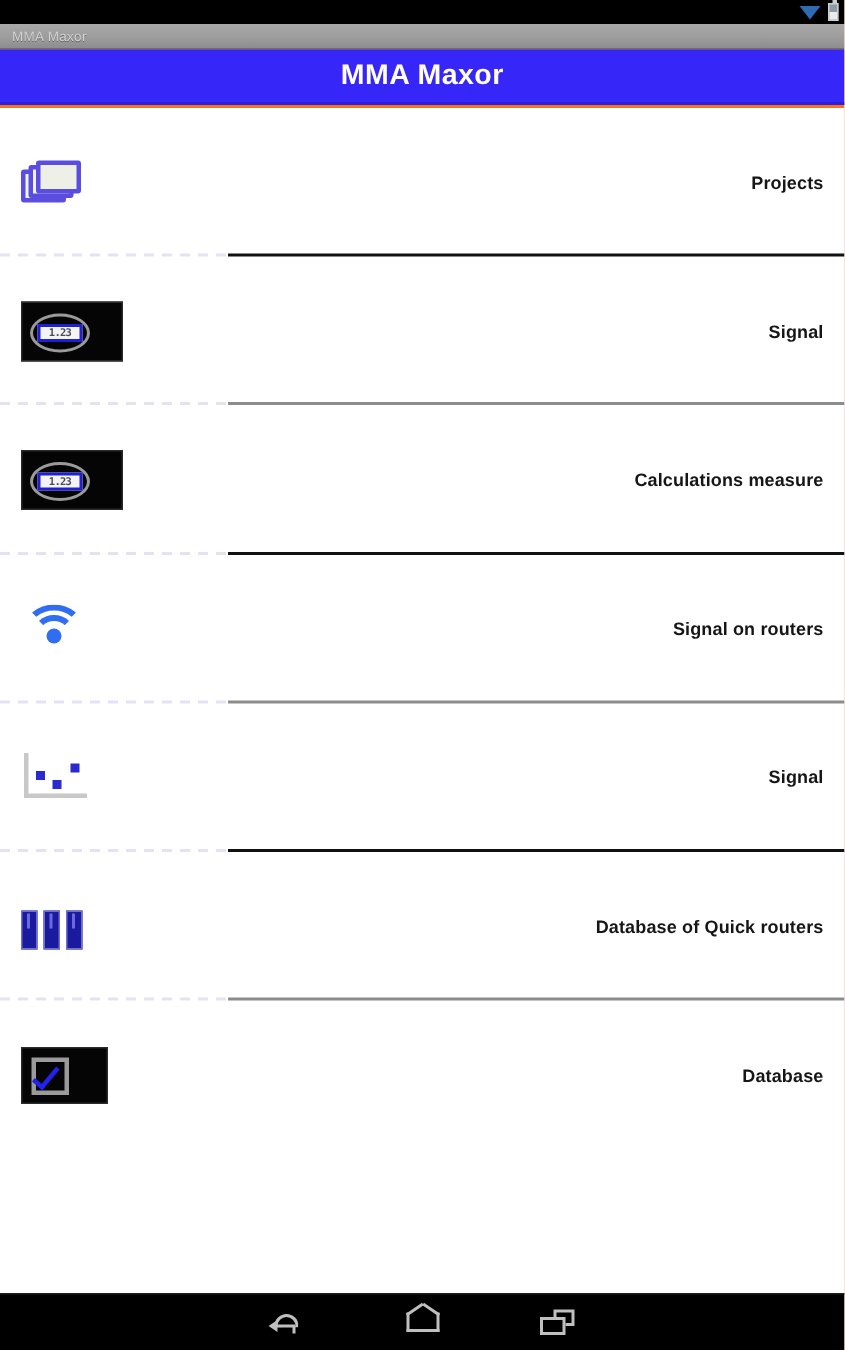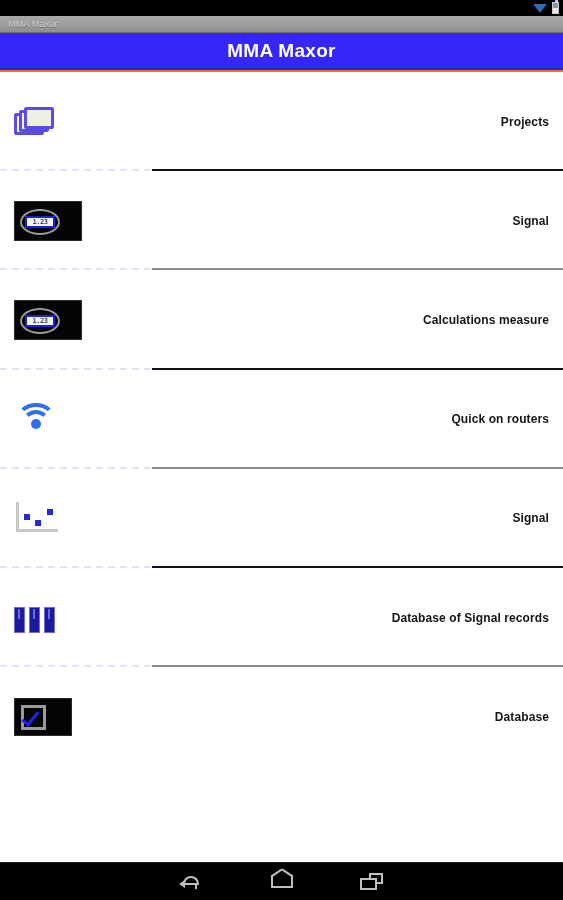--- a/index.html
+++ b/index.html
@@ -372,21 +372,21 @@
 
     <div class="row">
       <div class="row-icon">
         <span class="ico ico-signal">
           <span class="base"></span>
           <span class="arc a1"></span>
           <span class="arc a2"></span>
           <span class="dot"></span>
         </span>
       </div>
-      <div class="row-label">Quick on routers</div>
+      <div class="row-label">Signal on routers</div>
       <div class="divider gray">
         <span class="dash"></span>
           <span class="solid"></span>
       </div>
     </div>
 
 
     <div class="row">
       <div class="row-icon">
         <span class="ico ico-records">
@@ -405,21 +405,21 @@
     </div>
 
     <div class="row">
       <div class="row-icon">
         <span class="ico ico-db">
           <span></span>
             <span></span>
             <span></span>
         </span>
       </div>
-      <div class="row-label">Database of Signal records</div>
+      <div class="row-label">Database of Quick routers</div>
       <div class="divider gray">
         <span class="dash"></span>
           <span class="solid"></span>
       </div>
     </div>
 
     <div class="row">
       <div class="row-icon">
         <span class="ico ico-settings">
           <span class="box"></span>

